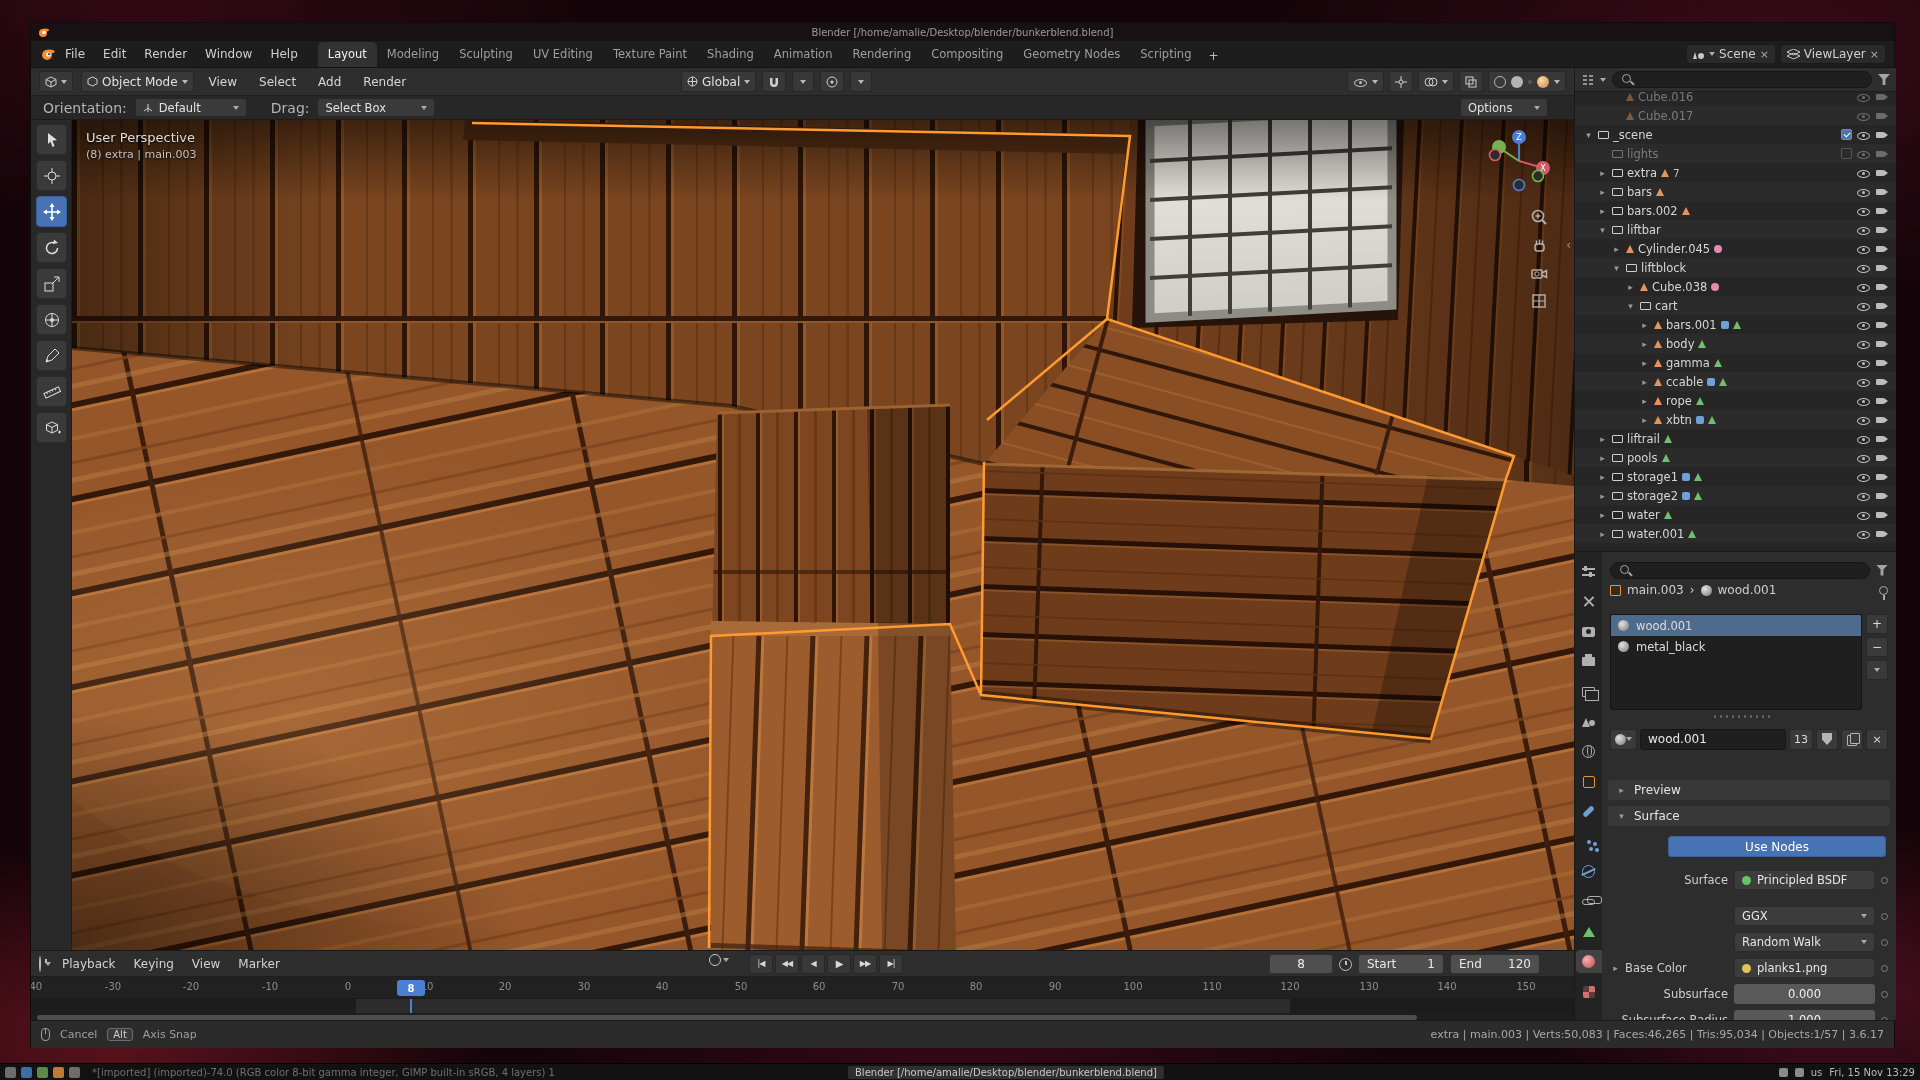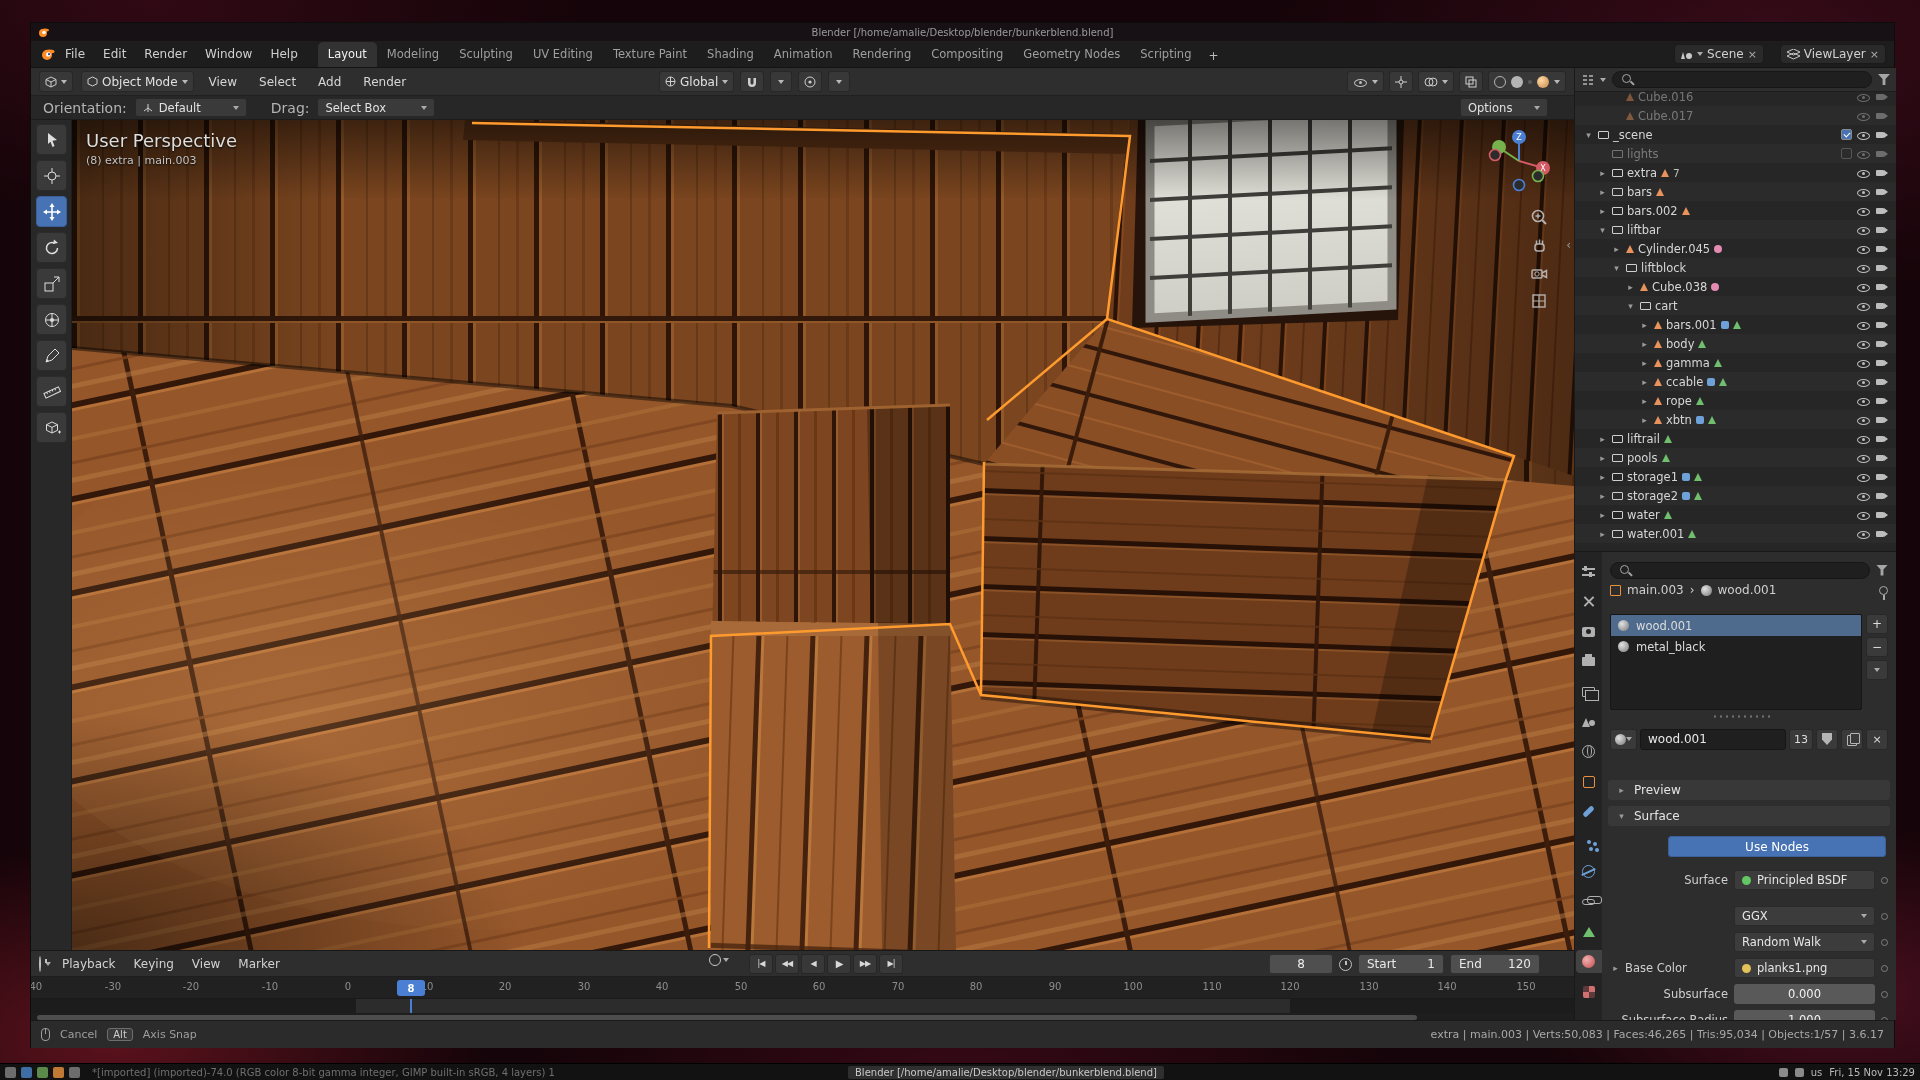--- a/index.html
+++ b/index.html
@@ -17,52 +17,52 @@
 
 .titlebar{position:absolute;left:0;top:0;width:100%;height:18px;background:#171116;display:flex;align-items:center;justify-content:center}
 .titlebar .ttl{font-size:10px;color:#9a9a9a}
 .applogo{position:absolute;left:6px;top:3px}
 .topbar{position:absolute;left:0;top:18px;width:100%;height:27px;background:#1d1d1d;display:flex;align-items:center;gap:2px;padding:0 8px;border-bottom:1px solid #131313}
 .menu{padding:3px 8px;color:#cfcfcf;border-radius:3px;cursor:default}
 .tabs{display:flex;align-items:flex-end;height:100%;margin-left:10px}
 .tab{padding:5px 10px 6px;color:#9f9f9f;font-size:11.5px;border-radius:5px 5px 0 0}
 .tab.act{background:#323232;color:#f2f2f2}
 .tabplus{padding:4px 7px;color:#bbb}
-.tb-right{margin-left:auto;display:flex;gap:16px;align-items:flex-start}
+.tb-right{margin-left:auto;display:flex;gap:4px;align-items:flex-start}
 .pillgrp{display:flex;align-items:center;gap:4px;background:#2a2a2a;border:1px solid #1a1a1a;border-radius:4px;padding:2px 6px;height:20px}
 .pillgrp .x{color:#aaa;font-size:11px}
 .crt{width:0;height:0;border-left:3.5px solid transparent;border-right:3.5px solid transparent;border-top:4.5px solid #b8b8b8}
 .crtsm{width:0;height:0;border-left:3px solid transparent;border-right:3px solid transparent;border-top:4px solid #aaa}
 
 
 .hdr1{position:absolute;left:0;top:45px;width:1543px;height:28px;background:#2e2e2e;border-bottom:1px solid #202020;display:flex;align-items:center;gap:8px;padding:0 8px}
 .hbtn{height:21px;min-width:22px;background:#383838;border:1px solid #272727;border-radius:3px;display:flex;align-items:center;justify-content:center;gap:4px;padding:0 5px;color:#e0e0e0}
 .hmenu{padding:2px 7px;color:#d6d6d6}
-.hdr1-mid{position:absolute;left:628px;display:flex;gap:6px;align-items:center}
+.hdr1-mid{position:absolute;left:650px;display:flex;gap:6px;align-items:center}
 .hdr1-right{position:absolute;right:8px;display:flex;gap:5px;align-items:center}
 .hdr2{position:absolute;left:0;top:73px;width:1543px;height:24px;background:#272727;border-bottom:1px solid #1c1c1c;display:flex;align-items:center;gap:8px;padding:0 12px}
 .lbl{color:#b4b4b4;font-size:14px}
 .dd{height:19px;background:#3a3a3a;border:1px solid #282828;border-radius:3px;display:flex;align-items:center;gap:6px;padding:0 7px;color:#e2e2e2;font-size:11.5px}
 .sph{width:12px;height:12px;border-radius:50%}
 .s-wire{border:1.5px solid #b5b5b5}
 .s-solid{background:#b5b5b5}
 .s-mat{background:radial-gradient(circle at 35% 35%,#d5e4f5,#6e93c0)}
 .s-rend{background:radial-gradient(circle at 35% 35%,#ffdaa4,#c5854a)}
 .sphwrap{display:flex;gap:5px;align-items:center;background:#383838;border:1px solid #272727;border-radius:3px;height:21px;padding:0 5px}
 .sphact{background:#5a5a5a;border-radius:3px;padding:2px}
 
 
 .toolbar{position:absolute;left:0;top:97px;width:41px;height:830px;background:#282828;border-right:1px solid #1d1d1d}
 .tool{position:absolute;left:5px;width:31px;height:31px;background:#3a3a3a;border:1px solid #2b2b2b;border-radius:4px;display:flex;align-items:center;justify-content:center}
 .tool.act{background:#4772b3;border-color:#3a5f99}
 
 
 .viewport{position:absolute;left:41px;top:97px;width:1502px;height:830px;overflow:hidden;background:#1a0d06}
 .vp-txt{position:absolute;left:14px;top:10px;text-shadow:0 1px 2px rgba(0,0,0,.85);pointer-events:none}
-.vp-txt .l1{font-size:18px;color:#dedede}
+.vp-txt .l1{font-size:13px;color:#dedede}
 .vp-txt .l2{font-size:11px;color:#c3c3c3;margin-top:3px}
 .gizmo{position:absolute;right:22px;top:8px;width:66px;height:66px}
 .sideicons{position:absolute;right:26px;top:88px;display:flex;flex-direction:column;gap:10px;align-items:center}
 .sideicons span{opacity:.85}
 .vtog{position:absolute;right:3px;top:118px;color:#9a9a9a;font-size:12px}
 
 
 .outliner{position:absolute;left:1543px;top:45px;width:322px;height:484px;background:#262626;border-left:1px solid #191919;border-bottom:1px solid #191919;overflow:hidden}
 .olhdr{height:24px;display:flex;align-items:center;gap:6px;padding:0 6px;background:#2e2e2e;border-bottom:1px solid #1e1e1e}
 .srch{flex:1;height:17px;background:#1f1f1f;border:1px solid #161616;border-radius:9px;display:flex;align-items:center;gap:6px;padding:0 8px}

